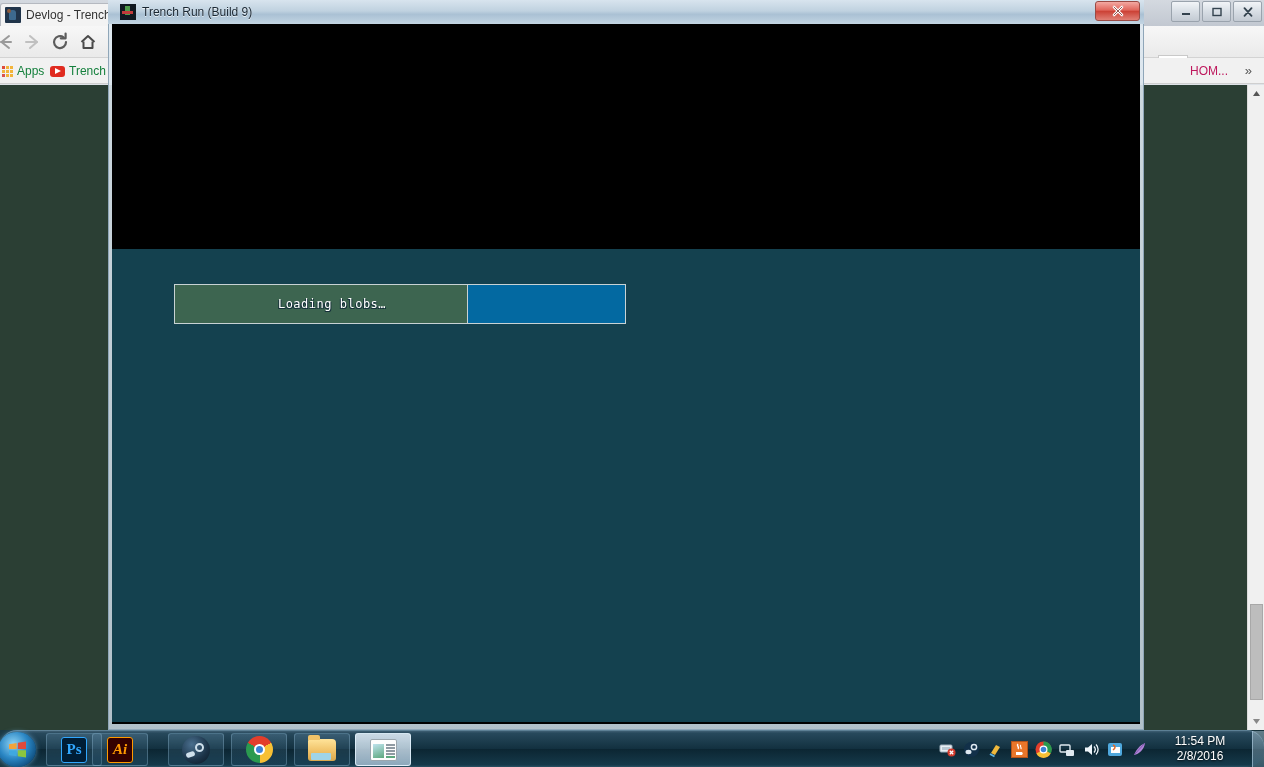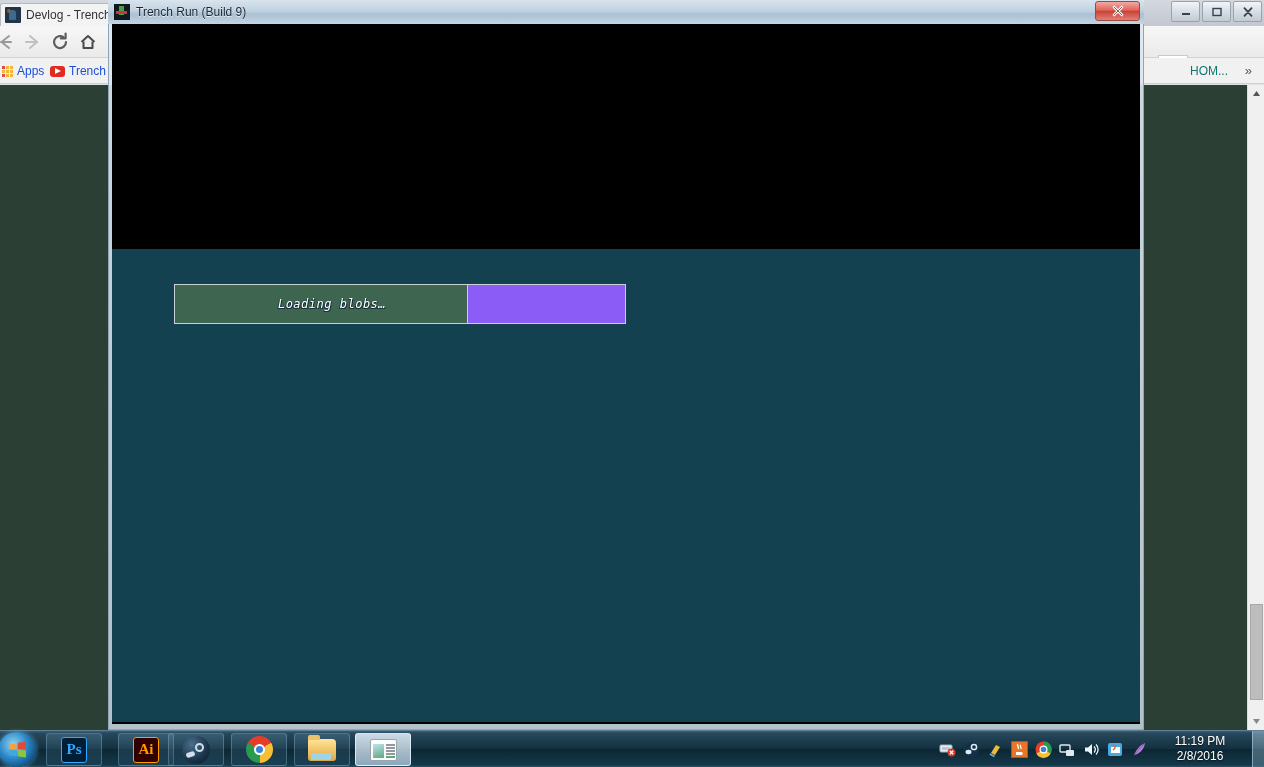--- a/index.html
+++ b/index.html
@@ -113,21 +113,21 @@
     border-bottom: 1px solid #cfcfcf;
     box-sizing: border-box;
   }
   .bm {
     position: absolute;
     top: 4px;
     height: 18px;
     display: flex;
     align-items: center;
     font-size: 12px;
-    color: #1d4ed8;
+    color: #15803d;
     white-space: nowrap;
   }
   #bm-apps { left: 2px; }
   #bm-youtube { left: 50px; }
   .bm-label { margin-left: 4px; }
   #apps-icon {
     width: 11px; height: 11px;
     display: grid;
     grid-template-columns: repeat(3, 3px);
     grid-template-rows: repeat(3, 3px);
@@ -157,21 +157,21 @@
   }
 
   
   #bm-home-right {
     position: absolute;
     right: 36px; top: 4px;
     height: 18px;
     display: flex;
     align-items: center;
     font-size: 12px;
-    color: #0f766e;
+    color: #be185d;
   }
   #bm-overflow {
     position: absolute;
     right: 12px; top: 5px;
     font-size: 13px;
     color: #555;
   }
 
   
   #star-box {
@@ -277,21 +277,21 @@
     border: 1px solid #8fa6b8;
     box-sizing: border-box;
   }
   #game-titlebar {
     position: absolute;
     left: 0; top: 0;
     width: 1036px; height: 24px;
     background: linear-gradient(180deg, #d8e4ee 0%, #c0d2e0 45%, #aac1d4 60%, #c3d5e3 100%);
     display: flex;
     align-items: center;
-    padding-left: 6px;
+    padding-left: 12px;
     box-sizing: border-box;
     overflow: hidden;
   }
   #game-icon {
     width: 16px; height: 16px;
     flex: 0 0 16px;
     margin-right: 6px;
     background: #101820;
     position: relative;
     overflow: hidden;
@@ -390,20 +390,21 @@
   }
 
   
   #taskbar {
     position: absolute;
     left: 0; bottom: 0;
     width: 1264px; height: 37px;
     background: linear-gradient(180deg, #3f5f73 0%, #27495c 6%, #12303f 50%, #0c2633 51%, #15394a 94%, #2a5163 100%);
     border-top: 1px solid #5d8095;
     box-sizing: border-box;
+    border-radius: 17px;
   }
   #start-orb {
     position: absolute;
     left: -2px; top: 1px;
     width: 38px; height: 35px;
     border-radius: 50%;
     background: radial-gradient(circle at 40% 35%, #8fd4f5 0%, #2a86c4 45%, #0d4a79 80%, #06314f 100%);
     box-shadow: 0 0 5px rgba(120,200,255,0.6);
     display: flex;
     align-items: center;
@@ -419,21 +420,21 @@
     display: flex;
     align-items: center;
     justify-content: center;
     box-sizing: border-box;
   }
   .tb-btn.active {
     background: linear-gradient(180deg, rgba(225,238,248,0.88) 0%, rgba(172,197,216,0.8) 100%);
     border-color: rgba(230,245,255,0.8);
   }
   #tb-ps { left: 46px; }
-  #tb-ai { left: 118px; }
+  #tb-ai { left: 92px; font-style: italic; }
   #tb-steam { left: 168px; }
   #tb-chrome { left: 231px; }
   #tb-explorer { left: 294px; }
   #tb-game { left: 355px; }
 
   .icon-ps {
     width: 26px; height: 26px;
     background: #001e36;
     border: 1px solid #31a8ff;
     border-radius: 3px;
@@ -706,21 +707,21 @@
       <svg width="14" height="12" viewBox="0 0 14 12">
         <path d="M3 2 L11 10 M11 2 L3 10" stroke="#ffffff" stroke-width="2.6" stroke-linecap="round"></path>
         <path d="M3 2 L11 10 M11 2 L3 10" stroke="#6e2a24" stroke-width="0.8" stroke-linecap="round"></path>
       </svg>
     </div>
   </div>
 
   <div id="game-client">
     <div id="game-viewport-black" style="background: rgb(0, 0, 0);"></div>
     <div id="game-scene" style="background: rgb(20, 65, 79);">
-      <div id="progress-wrap" style="background: #8b5cf6; border-color: rgb(200, 210, 212); font-style: italic;">
+      <div id="progress-wrap" style="background: #0369a1; border-color: rgb(200, 210, 212);">
         <div id="progress-fill" style="width: 65%; background: rgb(61, 101, 80); border-right-color: rgb(200, 210, 212);"></div>
         <div id="progress-label">Loading blobs…</div>
       </div>
     </div>
   </div>
 </div>
 
 <div id="taskbar">
   <div id="start-orb">
     <svg width="19" height="19" viewBox="0 0 19 19">
@@ -810,18 +811,18 @@
     </span>
     <span class="tray-ico">
       <svg width="17" height="17" viewBox="0 0 17 17">
         <path d="M14 2 C9 4 5 9 3 14 C8 13 13 9 14 2 Z" fill="#b083d8"></path>
         <path d="M14 2 L3 14" stroke="#7d53a8" stroke-width="0.9"></path>
       </svg>
     </span>
   </div>
 
   <div id="clock">
-    <div>11:19 PM</div>
+    <div>11:54 PM</div>
     <div>2/8/2016</div>
   </div>
 
   <div id="show-desktop"></div>
 </div>
 
 </body></html>

